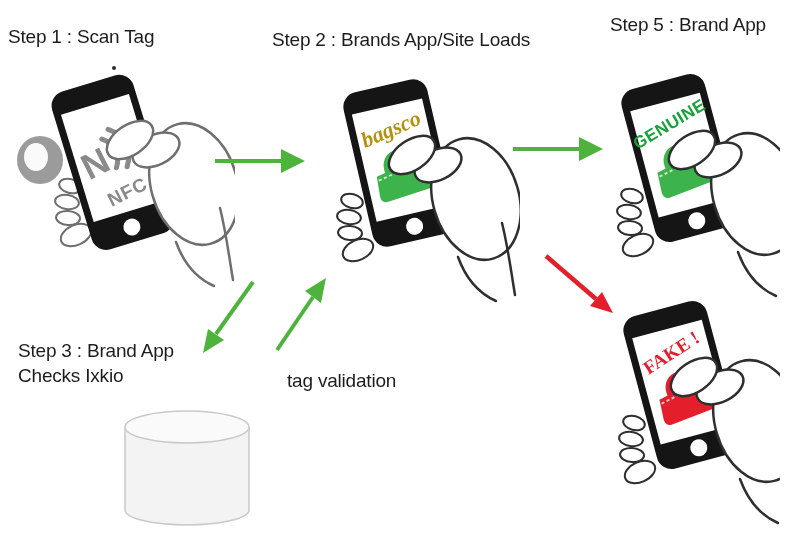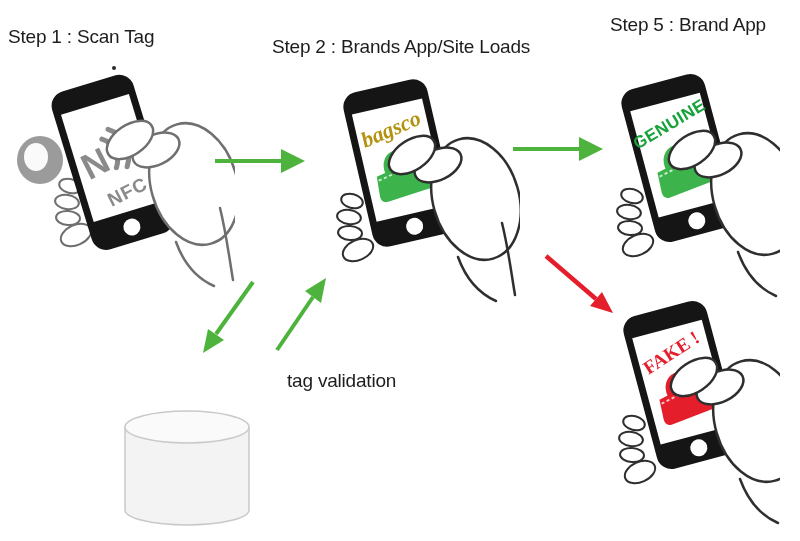--- a/index.html
+++ b/index.html
@@ -44,27 +44,29 @@
           <path d="M158,182 C166,204 178,218 196,226" fill="none"></path>
           <path d="M202,148 C208,172 211,196 215,220" fill="none"></path>
         </g>
       </symbol>
     </defs>
   </svg>
 
   <div class="step-label labels" style="left:8px;top:24px;">
     <div>Step 1 : Scan Tag</div>
   </div>
-  <div class="step-label labels" style="left:272px;top:27px;margin-top:7px;">
+  <div class="step-label labels" style="left:272px;top:27px;">
     <div>Step 2 : Brands App/Site Loads</div>
   </div>
   <div class="step-label labels" style="left:610px;top:12px;">
     <div>Step 5 : Brand App</div>
   </div>
   <div class="step-label labels" style="left:18px;top:338px;">
+    <div>Step 3 : Brand App</div>
+    <div>Checks Ixkio</div>
   </div>
   <div class="step-label labels" style="left:287px;top:368px;">
     <div>tag validation</div>
   </div>
 
   <svg class="art" style="left:10px;top:60px;z-index:2" width="225" height="245" viewBox="0 0 225 245">
     <circle cx="104" cy="8" r="2" fill="#2b2b2b"></circle>
 
     <g>
       <ellipse cx="30" cy="100" rx="23" ry="24" fill="#9b9b9b"></ellipse>

